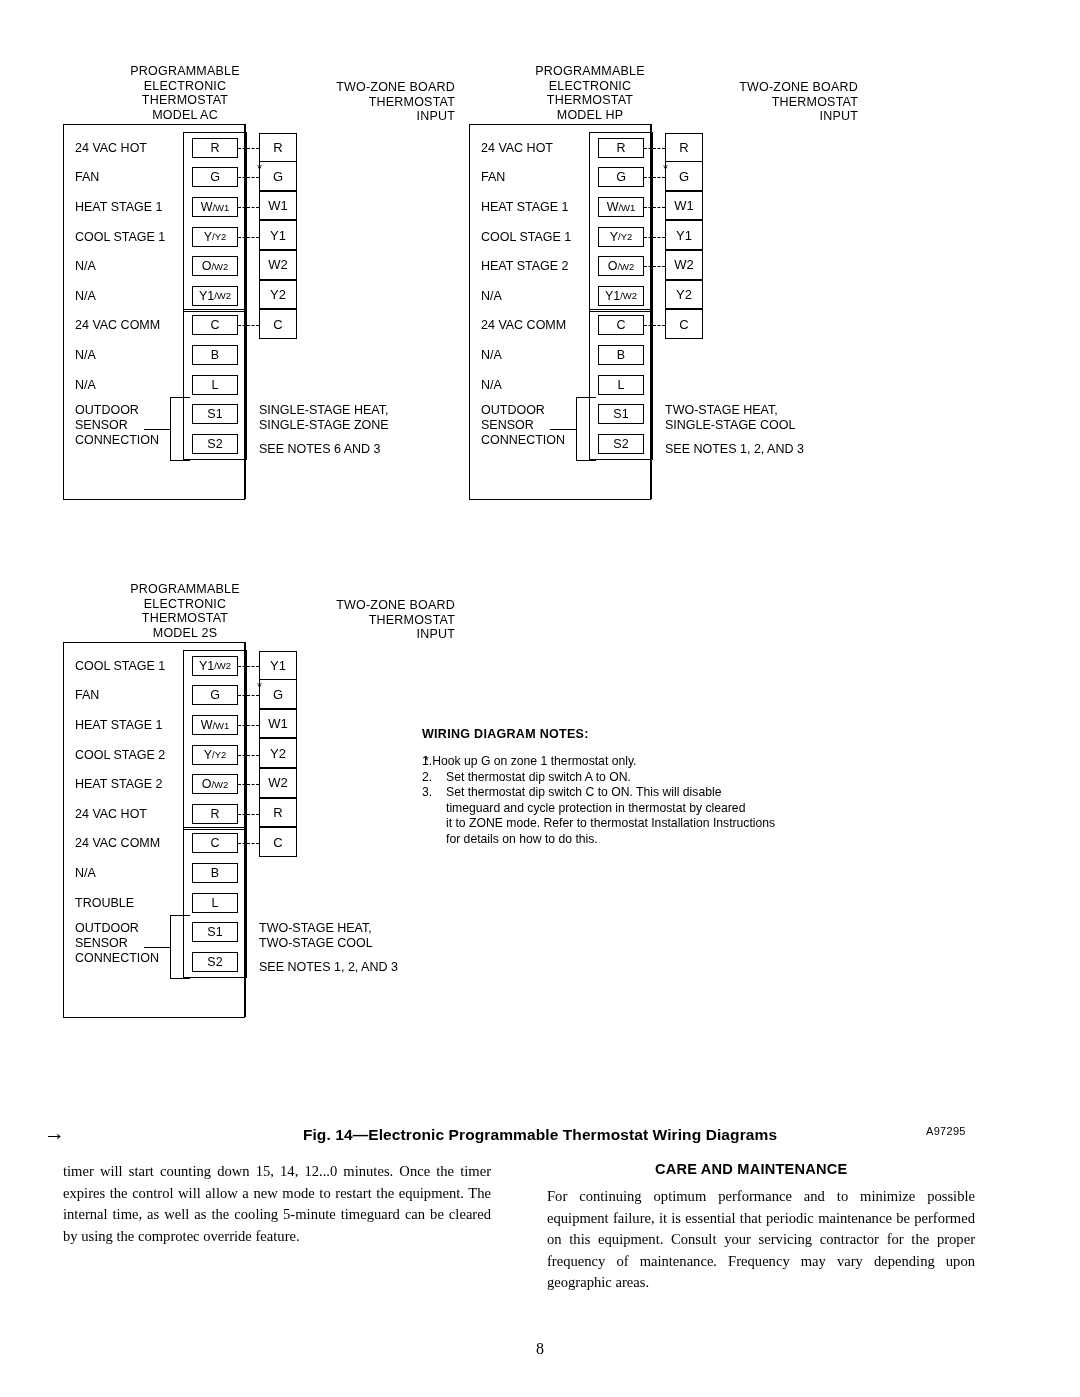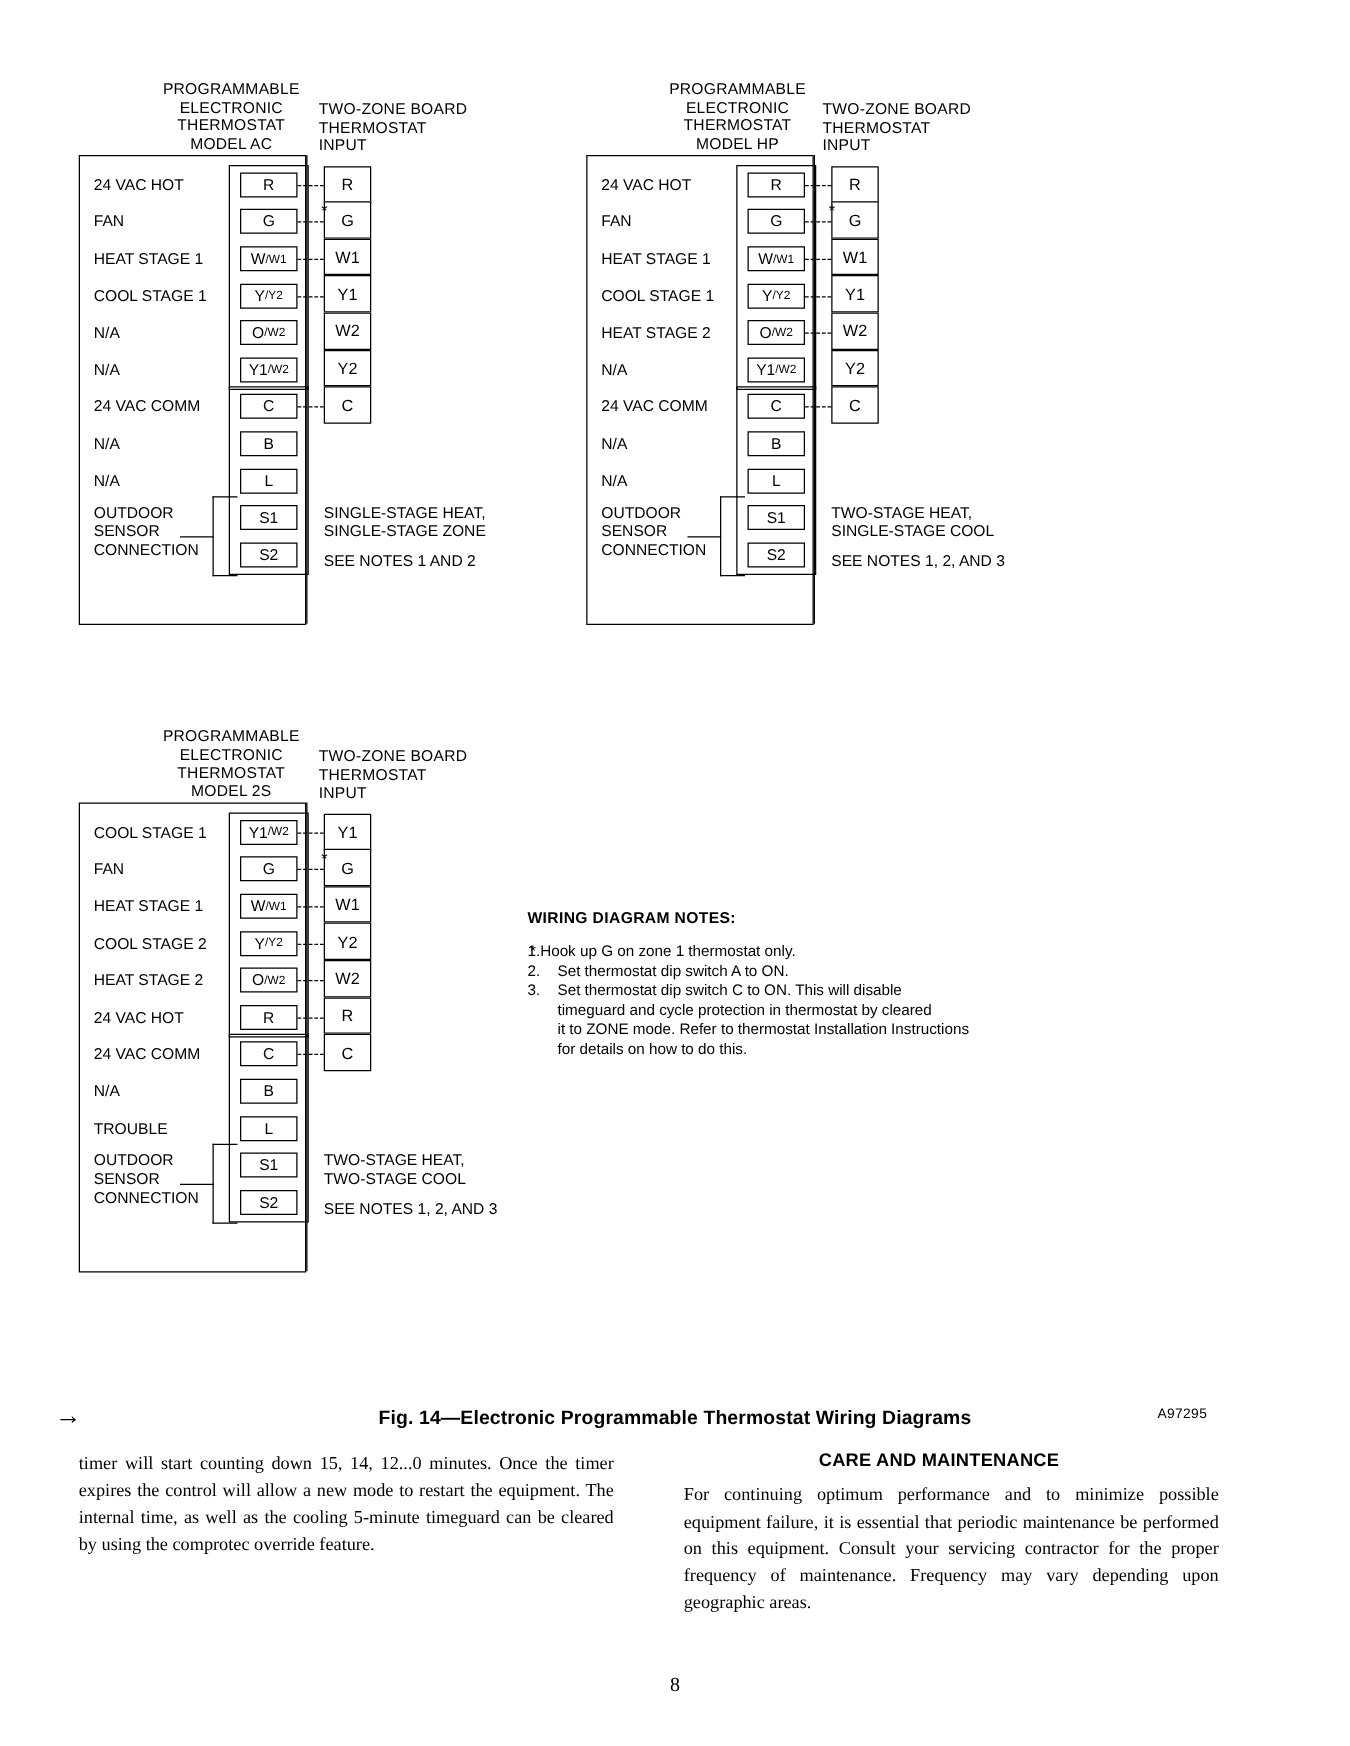--- a/index.html
+++ b/index.html
@@ -8,21 +8,21 @@
     font-family:"Liberation Sans", sans-serif;
     color:#000;position:relative;overflow:hidden;
   }
   .page{position:relative;width:1080px;height:1397px;}
 
   
   .diagram{position:absolute;}
 
   .hdr{position:absolute;font-size:12.5px;line-height:14.6px;letter-spacing:.2px;white-space:pre;}
   .hdr.left{text-align:center;}
-  .hdr.right{text-align:left;}
+  .hdr.right{text-align:right;}
 
   
   .tstat-box{position:absolute;border:1.6px solid #000;box-sizing:border-box;}
 
   
   .row-label{position:absolute;font-size:12.5px;line-height:14px;white-space:pre;}
 
   
   .grp{position:absolute;border:1.6px solid #000;box-sizing:border-box;}
 
@@ -145,21 +145,21 @@
         <div class="chip" style="left: 192px; top: 433.8px; width: 46px; height: 20px;">
           <span class="main">S2</span>
         </div>
         <div class="brk" style="left: 170px; top: 397.2px; width: 20px; height: 63.6px;"></div>
         <div class="brk-tick" style="left: 144px; top: 429px; width: 27px;"></div>
         <div class="row-label" style="left: 75px; top: 403.4px; line-height: 15px;">OUTDOOR
 SENSOR
 CONNECTION</div>
         <div class="note-txt" style="left: 259px; top: 403.4px;">SINGLE-STAGE HEAT,
 SINGLE-STAGE ZONE</div>
-        <div class="note-txt" style="left: 259px; top: 442px;">SEE NOTES 1 AND 2</div>
+        <div class="note-txt" style="left: 259px; top: 442px;">SEE NOTES 6 AND 3</div>
       </div>
       <div class="diagram" style="left: 0px; top: 0px; width: 1080px; height: 1397px;">
         <div class="hdr left" style="left: 500px; top: 64px; width: 180px;">PROGRAMMABLE
 ELECTRONIC
 THERMOSTAT
 MODEL HP</div>
         <div class="hdr right" style="left: 658px; top: 80px; width: 200px;">TWO-ZONE BOARD
 THERMOSTAT
 INPUT</div>
         <div class="tstat-box" style="left: 469px; top: 124px; width: 182px; height: 376px;"></div>

